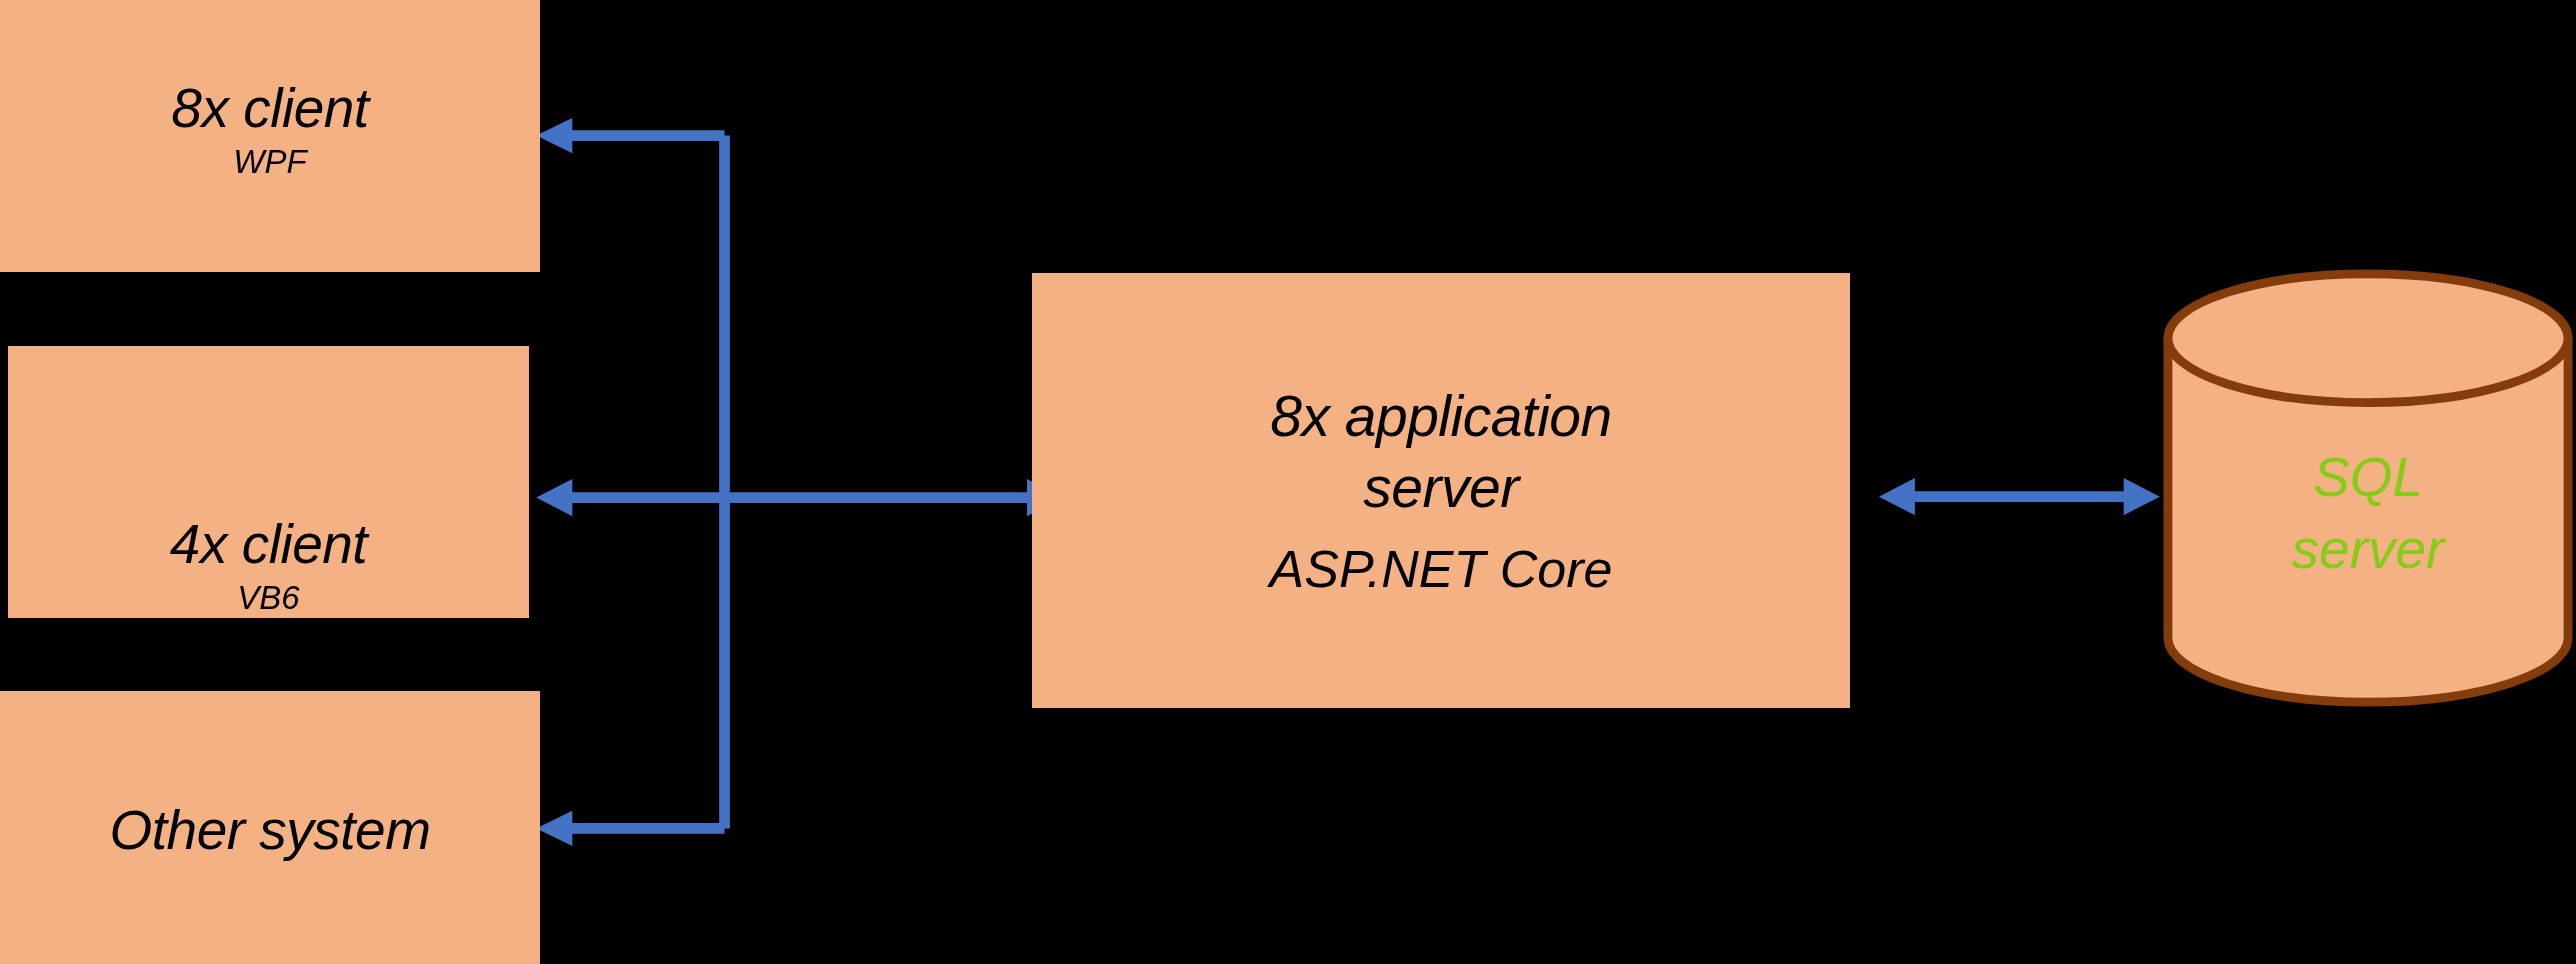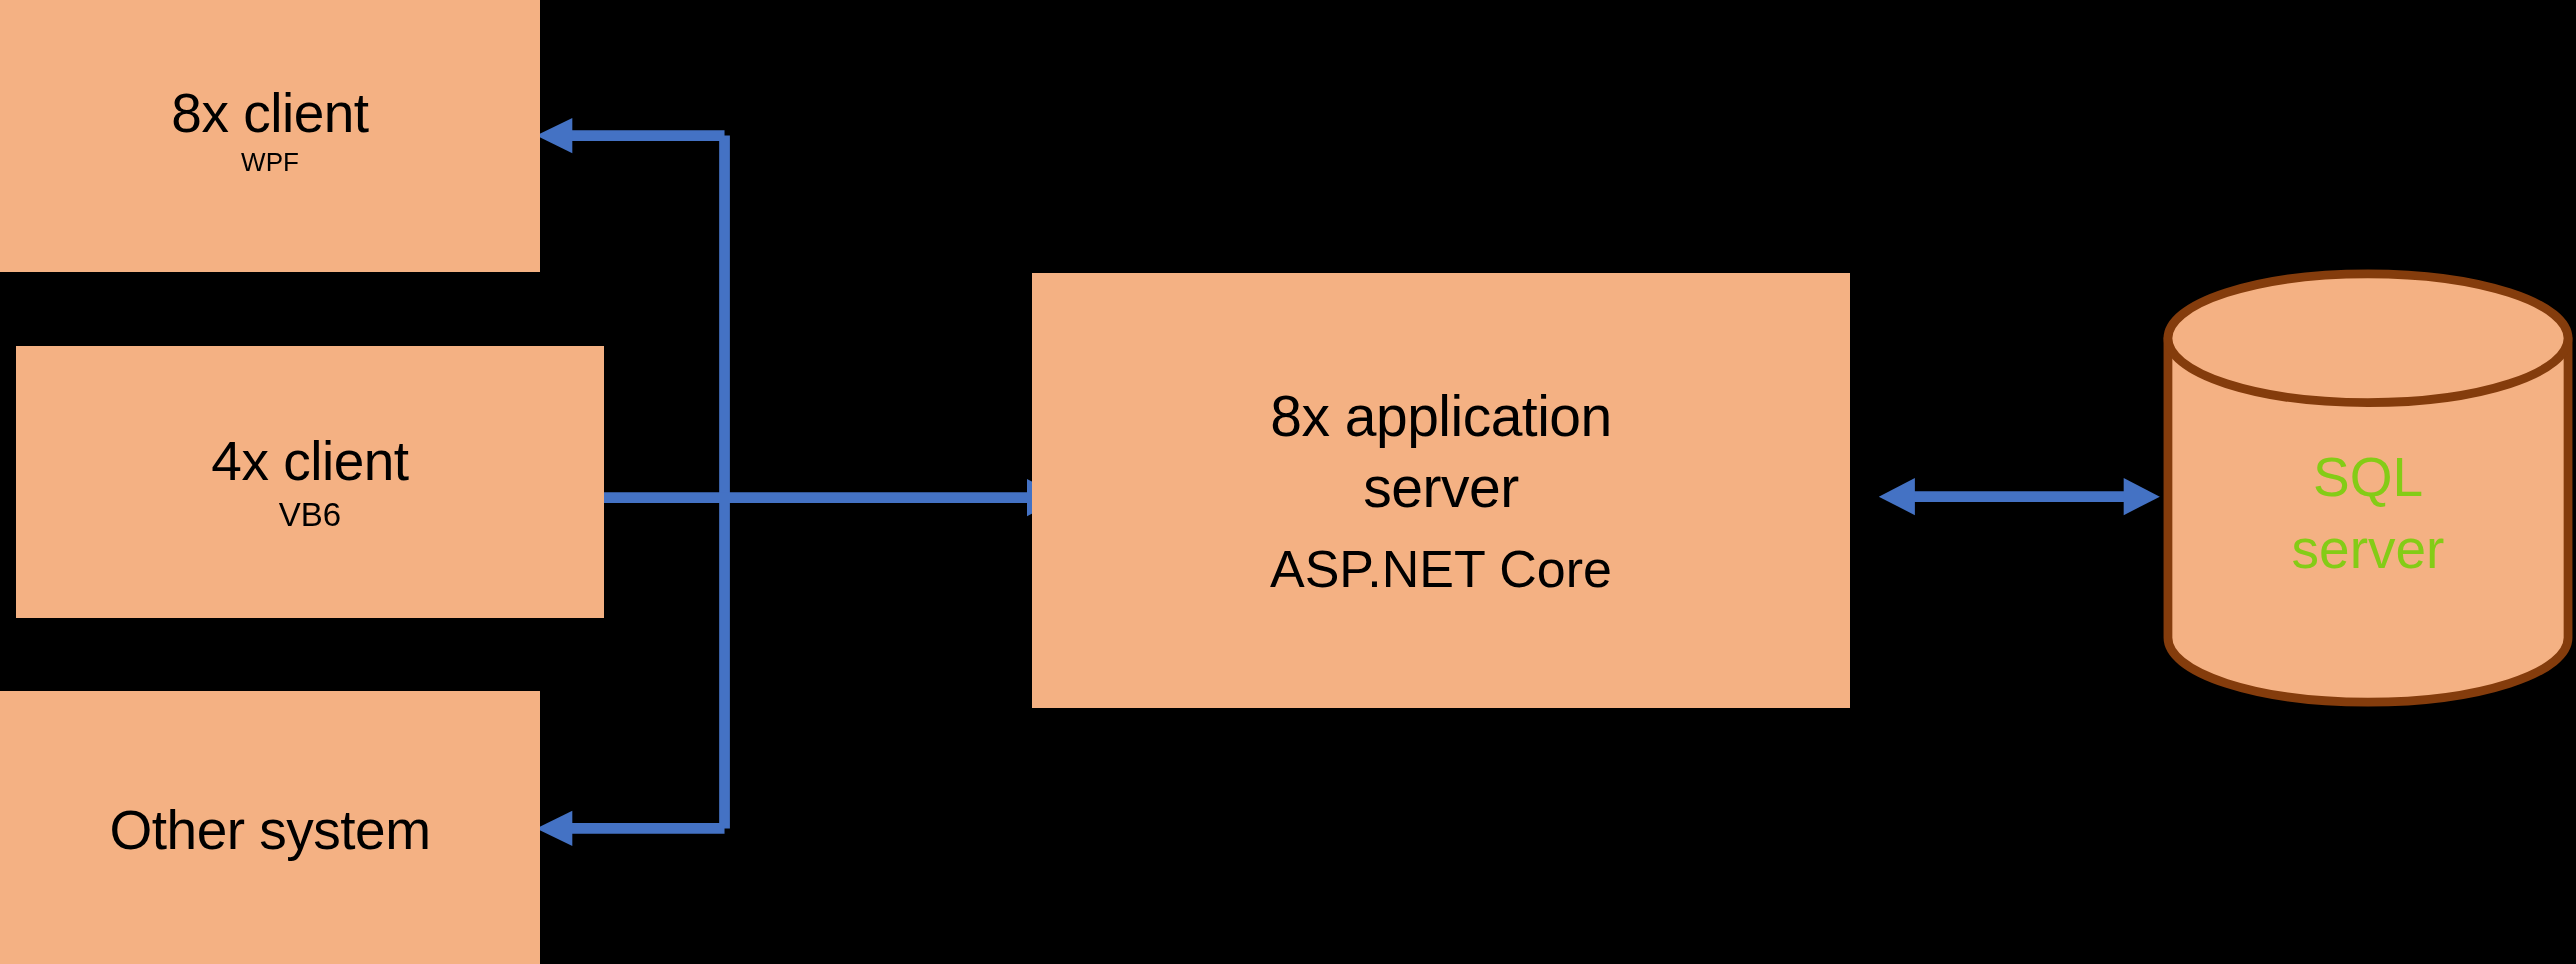--- a/index.html
+++ b/index.html
@@ -7,20 +7,21 @@
     padding: 0;
     background: #000000;
   }
   #canvas {
     position: relative;
     width: 2576px;
     height: 964px;
     background: #000000;
     overflow: hidden;
     font-family: "Liberation Sans", sans-serif;
+    font-style: italic;
   }
   .node {
     position: absolute;
     box-sizing: border-box;
     background: #F4B183;
     display: flex;
     flex-direction: column;
     align-items: center;
     justify-content: center;
     color: #000000;
@@ -36,24 +37,24 @@
   .node-subtitle {
     font-size: 37px;
     font-weight: 400;
     margin-top: 5.9px;
   }
   
   #client-wpf {
     left: 0px; top: -13.7px; width: 540px; height: 286px;
   }
   #client-wpf .node-title { font-size: 55px; }
-  #client-wpf .node-subtitle { font-size: 26px; margin-top: 2px; }
+  #client-wpf .node-subtitle { font-size: 33px; margin-top: 2px; }
 
   #client-vb6 {
-    left: 16px; top: 346px; width: 588px; height: 272px;
+    left: 8px; top: 346px; width: 521px; height: 272px; justify-content: flex-end;
   }
   #client-vb6 .node-title { font-size: 55px; }
   #client-vb6 .node-subtitle { font-size: 33px; margin-top: 2px; }
 
   #other-system {
     left: 0px; top: 691px; width: 540px; height: 289px;
     justify-content: flex-start;
     padding-top: 107px;
   }
   #other-system .node-title { font-size: 55px; }

